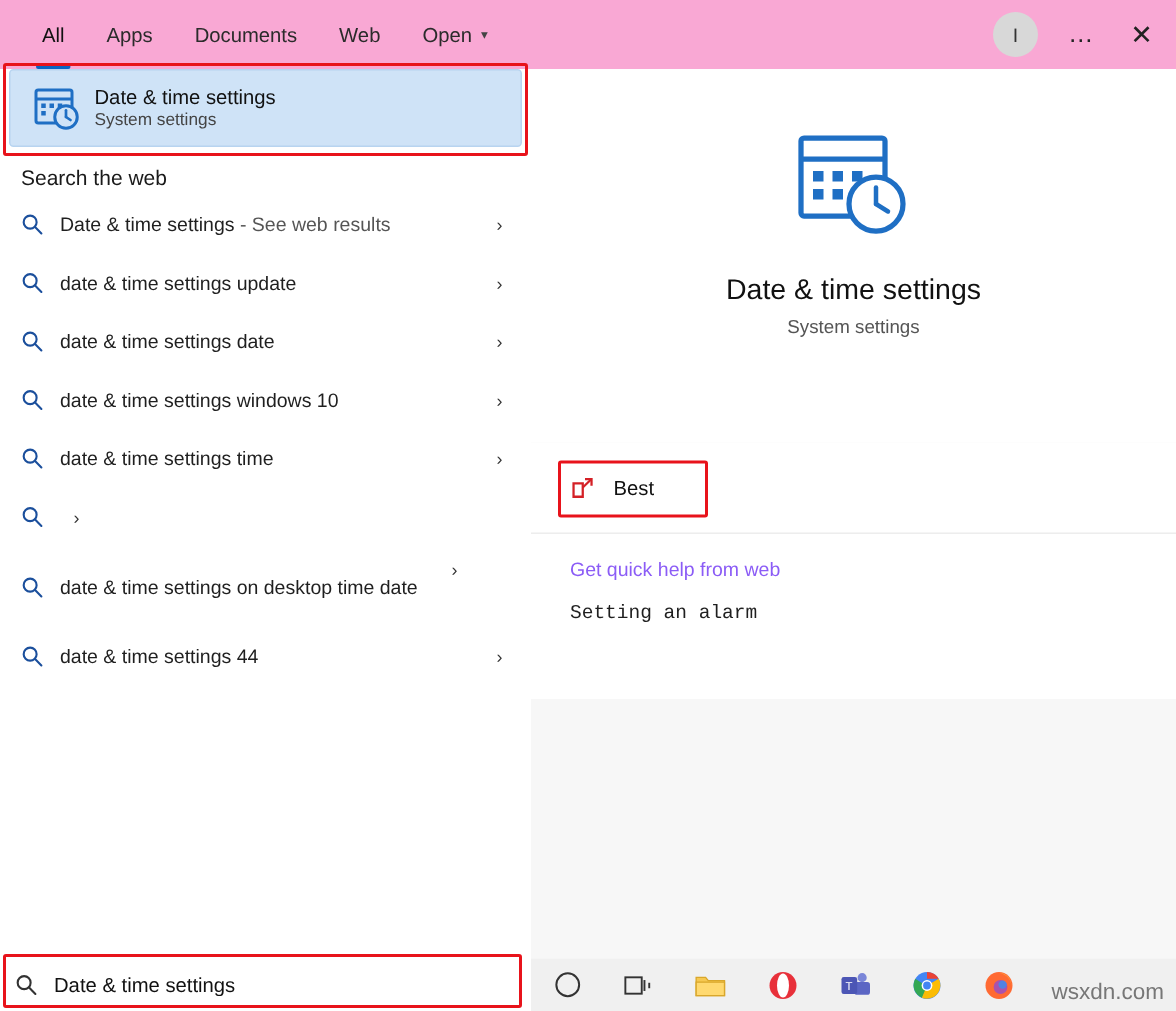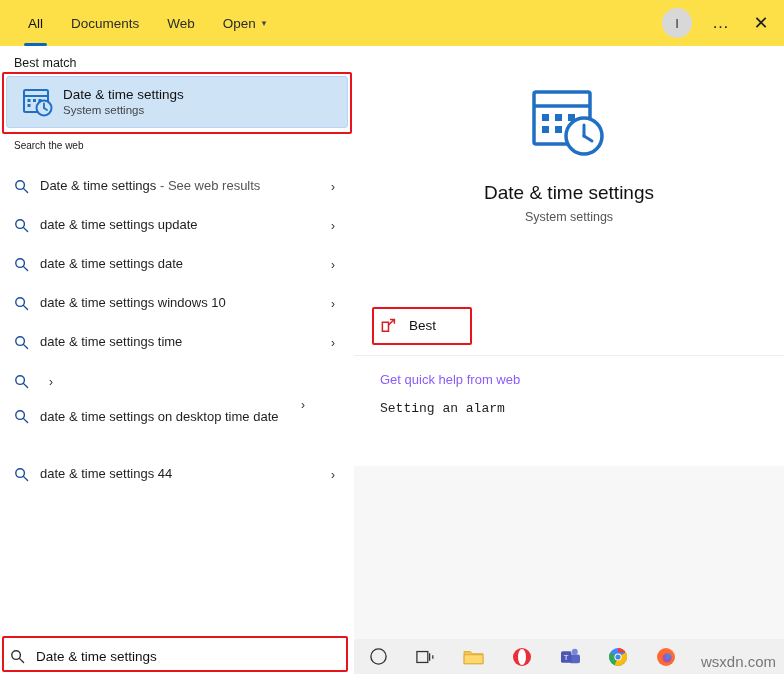--- a/index.html
+++ b/index.html
@@ -9,21 +9,21 @@
     font-family:"Liberation Sans", sans-serif;
     color:#1a1a1a;
     overflow:hidden;
     position:relative;
   }
   .root{position:relative;width:784px;height:674px;}
 
   
   .topbar{
     position:absolute;left:0;top:0;width:784px;height:46px;
-    background:#fde047;
+    background:#f9a8d4;
     display:flex;align-items:center;
   }
   .tabs{display:flex;align-items:center;height:46px;padding-left:14px;}
   .tab{
     position:relative;height:46px;display:flex;align-items:center;
     padding:0 14px;font-size:13.5px;color:#2b2b2b;cursor:default;
   }
   .tab.active{font-weight:400;color:#111;}
   .tab.active:after{
     content:"";position:absolute;left:10px;right:10px;bottom:0;height:3px;
@@ -52,23 +52,23 @@
     position:relative;height:52px;background:#cfe3f7;border:1px solid #b8d4f0;
     display:flex;align-items:center;padding-left:12px;box-sizing:border-box;
     border-radius:3px;
   }
   .bm-icon{width:38px;height:38px;flex:0 0 38px;display:flex;align-items:center;justify-content:center;}
   .bm-text{display:flex;flex-direction:column;justify-content:center;margin-left:6px;}
   .bm-title{font-size:13.5px;color:#111;line-height:16px;}
   .bm-sub{font-size:11.5px;color:#444;line-height:15px;}
   .redbox{position:absolute;border:2px solid #e8131b;border-radius:2px;box-sizing:border-box;pointer-events:none;}
 
-  .web-label{font-size:10px;color:#1a1a1a;padding:12px 0 4px 14px;}
+  .web-label{font-size:14px;color:#1a1a1a;padding:12px 0 4px 14px;}
   .result{
-    height:39px;display:flex;align-items:flex-end;padding:0 10px 0 14px;box-sizing:border-box;
+    height:39px;display:flex;align-items:center;padding:0 10px 0 14px;box-sizing:border-box;
     font-size:13px;color:#1f1f1f;
   }
   .result.two{height:54px;align-items:center;}
   .r-icon{width:26px;flex:0 0 26px;display:flex;align-items:center;justify-content:flex-start;}
   .r-text{flex:1;line-height:17px;}
   .r-text .muted{color:#555;}
   .r-chev{width:22px;flex:0 0 22px;display:flex;align-items:center;justify-content:center;color:#333;font-size:12px;}
 
   
   .right{
@@ -122,20 +122,23 @@
 <body>
 
 <div class="root">
 
   <div class="topbar">
     <div class="tabs">
       <div class="tab active">
         <span>All</span>
       </div>
       <div class="tab">
+        <span>Apps</span>
+      </div>
+      <div class="tab">
         <span>Documents</span>
       </div>
       <div class="tab">
         <span>Web</span>
       </div>
       <div class="tab">
         <span>Open</span>
         <span class="chev">▾</span>
       </div>
     </div>
@@ -143,21 +146,20 @@
       <div class="avatar">
         <span>I</span>
       </div>
       <div class="dots">…</div>
       <div class="closebtn">✕</div>
     </div>
   </div>
 
   <div class="left">
 
-    <div class="section-label">Best match</div>
 
     <div class="bestmatch-wrap">
       <div class="bestmatch">
         <div class="bm-icon">
           <svg width="34" height="34" viewBox="0 0 34 34">
             <rect x="3" y="5" width="24" height="22" rx="1.5" fill="none" stroke="#1f6fc4" stroke-width="2"></rect>
             <line x1="3" y1="11" x2="27" y2="11" stroke="#1f6fc4" stroke-width="2"></line>
             <rect x="6.5" y="14" width="3" height="3" fill="#1f6fc4"></rect>
             <rect x="12" y="14" width="3" height="3" fill="#1f6fc4"></rect>
             <rect x="17.5" y="14" width="3" height="3" fill="#1f6fc4"></rect>

